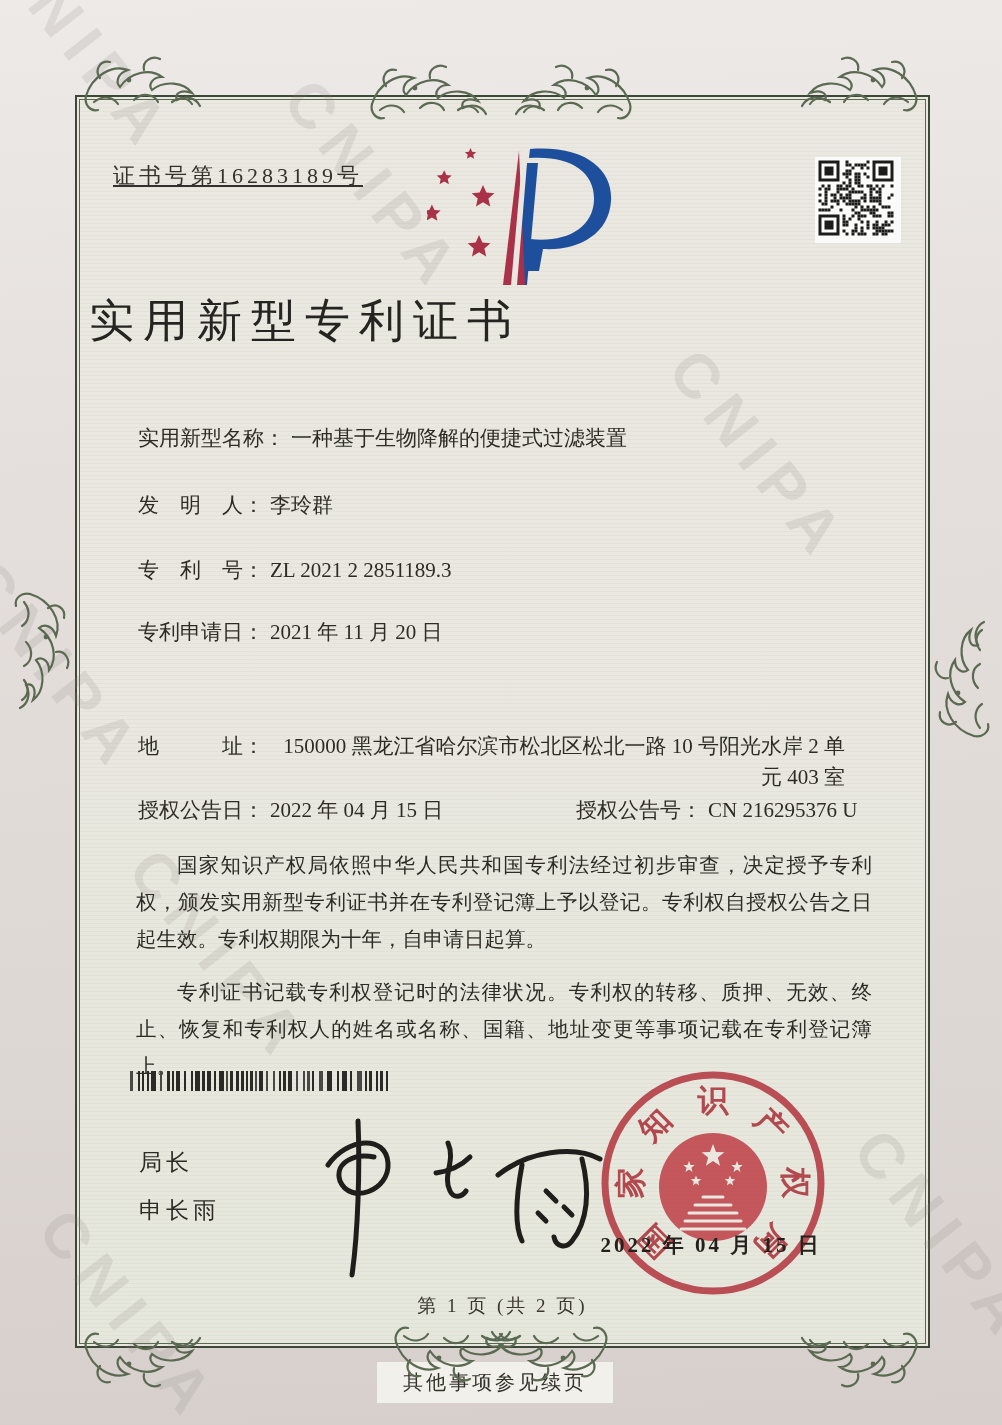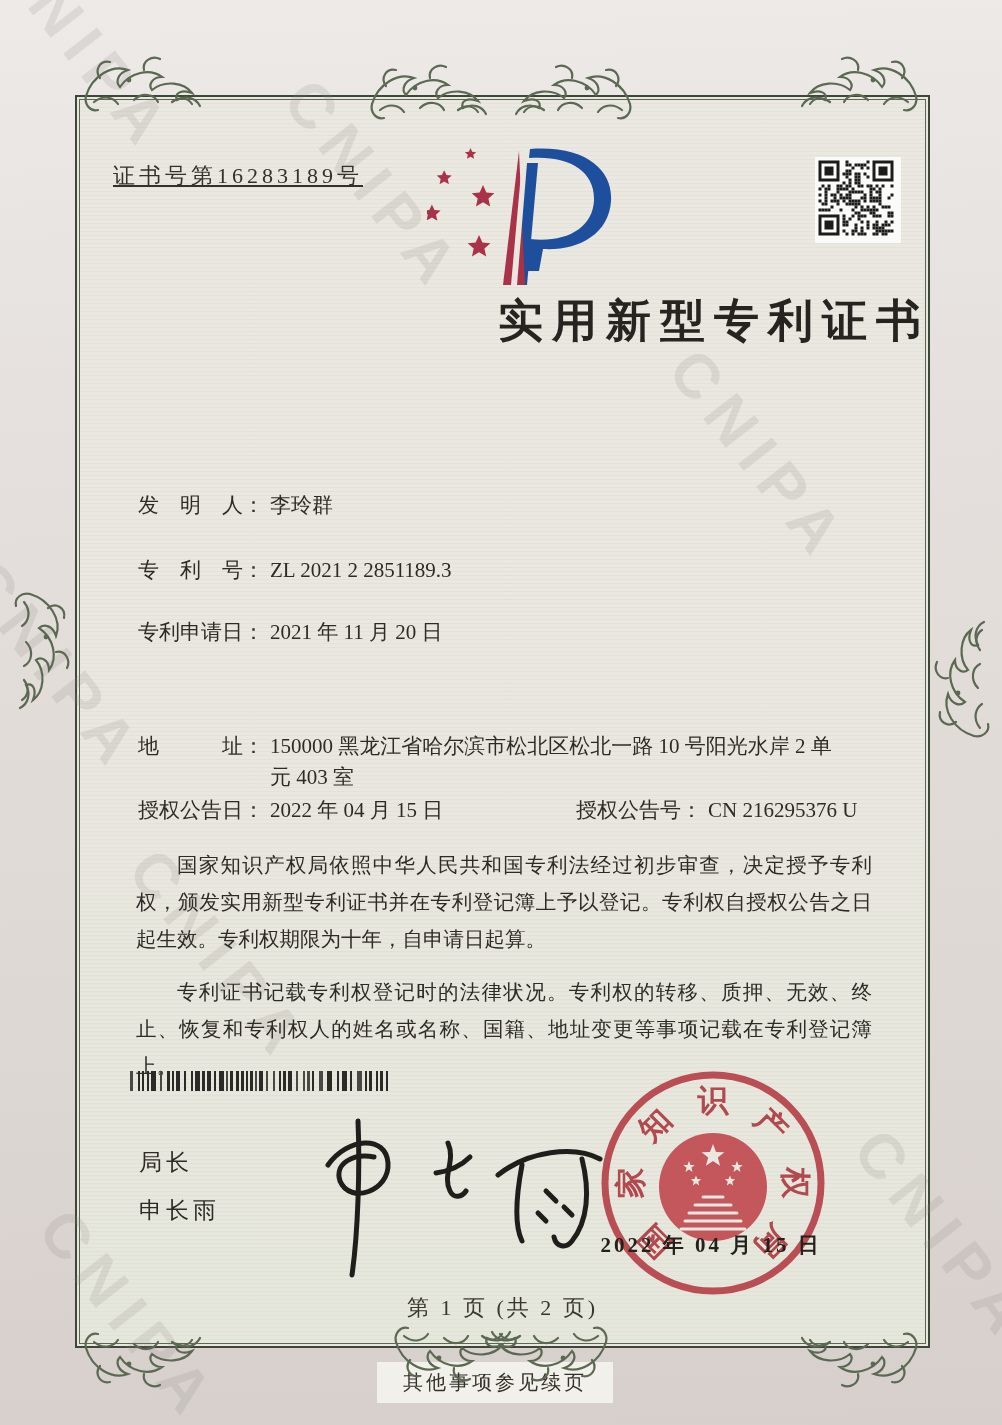--- a/index.html
+++ b/index.html
@@ -24,49 +24,49 @@
     font-weight:bold;font-size:62px;letter-spacing:12px;color:rgba(135,130,126,.17);
     transform:rotate(52deg);white-space:nowrap;
   }
   
   #ornament-layer{position:absolute;left:0;top:0;z-index:3;pointer-events:none;}
   
   .cert-no{position:absolute;left:38px;top:66px;font-size:22px;letter-spacing:4px;color:#34312c;text-decoration:underline;}
   .qr-wrap{position:absolute;left:740px;top:62px;width:82px;height:82px;background:#fafaf8;padding:2px;}
   .logo{position:absolute;left:352px;top:48px;width:210px;height:152px;}
   .title{
-    position:absolute;left:0;right:0;top:196px;text-align:right;
-    font-size:45px;font-weight:bold;letter-spacing:9px;color:#262420;padding-left:14px;margin-left:12px;
+    position:absolute;left:0;right:0;top:196px;text-align:left;
+    font-size:45px;font-weight:normal;letter-spacing:9px;color:#262420;padding-left:14px;
   }
   
   .field-row{position:absolute;left:63px;display:flex;font-size:21px;line-height:31px;color:#2e2b26;}
   .field-label{flex:0 0 auto;white-space:pre;}
   .field-value{margin-left:6px;}
-  .addr-value{width:575px;}
+  .addr-value{width:575px;text-align:right;}
   .grant-no{position:absolute;left:438px;top:0;display:flex;}
   
   .body-text{
     position:absolute;left:45px;top:736px;width:768px;font-size:20.5px;line-height:37px;
     text-align:justify;color:#2e2b26;
   }
   .body-text p{margin:16px;text-indent:2em;}
   
   .barcode{position:absolute;left:55px;top:976px;width:262px;height:20px;}
   
   .director-label{position:absolute;left:64px;top:1052px;font-size:23px;letter-spacing:4px;color:#2e2b26;}
   .director-name{position:absolute;left:64px;top:1100px;font-size:23px;letter-spacing:4px;color:#2e2b26;text-align:right;}
   .signature-svg{position:absolute;left:195px;top:1018px;}
   
   .seal-svg{position:absolute;left:518px;top:968px;mix-blend-mode:multiply;opacity:.93;}
   .seal-date{
     position:absolute;left:516px;top:1136px;width:240px;text-align:center;
     font-size:21px;font-weight:bold;letter-spacing:3px;color:#24211d;z-index:3;
   }
   
-  .page-no{position:absolute;left:0;right:0;top:1198px;text-align:center;font-size:22px;letter-spacing:3px;color:#3a372f;}
+  .page-no{position:absolute;left:0;right:0;top:1198px;text-align:center;font-size:19px;letter-spacing:3px;color:#3a372f;}
   .continuation{
     position:absolute;left:0;right:12px;top:1362px;text-align:center;z-index:2;
   }
   .continuation span{
     display:inline-block;background:#f2f0ea;padding:7px 26px;font-size:20px;
     letter-spacing:3px;color:#33302a;
   }
 </style>
 </head>
 <body>
@@ -305,20 +305,24 @@
 
       <path fill="#1d4f9c" d="M103 6 C160 2 186 28 184 58 C182 92 150 108 116 106 L112 128 L99 128 L103 96 C138 100 166 86 167 57 C168 28 142 12 102 15 Z"></path>
       <path fill="#1d4f9c" d="M101 20 L88 142 L103 142 L114 20 Z" transform="translate(-3,0)"></path>
 
       <path fill="#a93148" d="M92 8 L76 142 L98 142 Z"></path>
       <path fill="#e9e7df" d="M96 8 L84 142 L90 142 L101 8 Z"></path>
     </svg>
 
     <div class="title">实用新型专利证书</div>
 
+    <div class="field-row" style="top:328px">
+      <span class="field-label">实用新型名称：</span>
+      <span class="field-value">一种基于生物降解的便捷式过滤装置</span>
+    </div>
     <div class="field-row" style="top:395px">
       <span class="field-label">发　明　人：</span>
       <span class="field-value">李玲群</span>
     </div>
     <div class="field-row" style="top:460px">
       <span class="field-label">专　利　号：</span>
       <span class="field-value">ZL 2021 2 2851189.3</span>
     </div>
     <div class="field-row" style="top:522px">
       <span class="field-label">专利申请日：</span>

